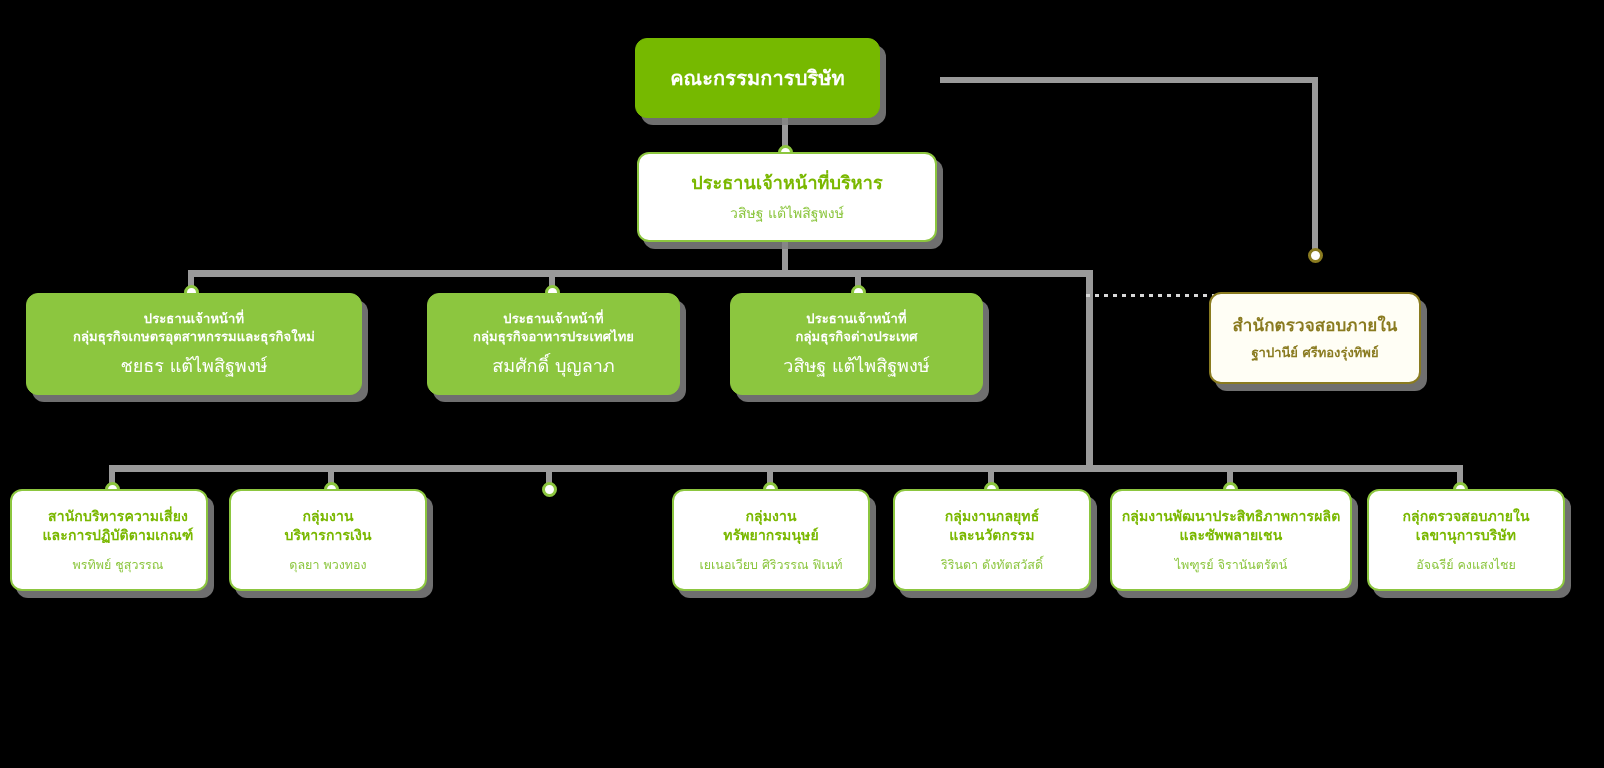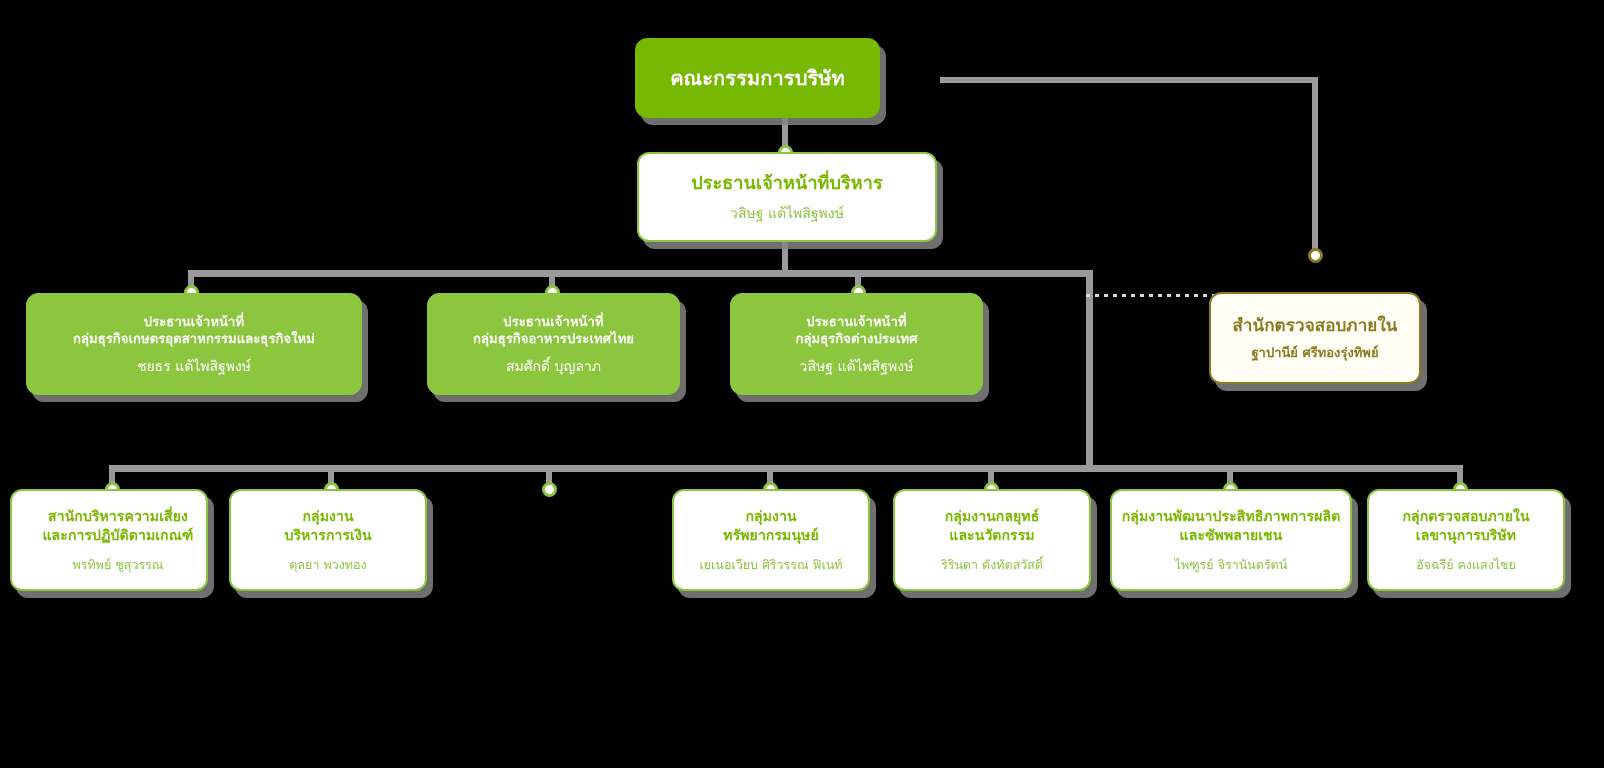--- a/index.html
+++ b/index.html
@@ -95,21 +95,21 @@
     box-sizing: border-box;
   }
   .joint.green { border: 3px solid #8cc63f; }
   .joint.olive { border: 3px solid #8a7b20; }
 
   
   .t-root   { font-size: 20px; }
   .t-exec   { font-size: 18px; }
   .t-exec-p { font-size: 14px; }
   .t-div    { font-size: 13px; }
-  .t-div-p  { font-size: 14px; }
+  .t-div-p  { font-size: 18px; }
   .t-unit   { font-size: 14px; }
   .t-unit-p { font-size: 12.5px; }
   .t-audit  { font-size: 17px; }
   .t-audit-p{ font-size: 13px; }
   .gap-sm { height: 12px; }
   .gap-xs { height: 9px; }
 </style>
 </head>
 <body>
 

